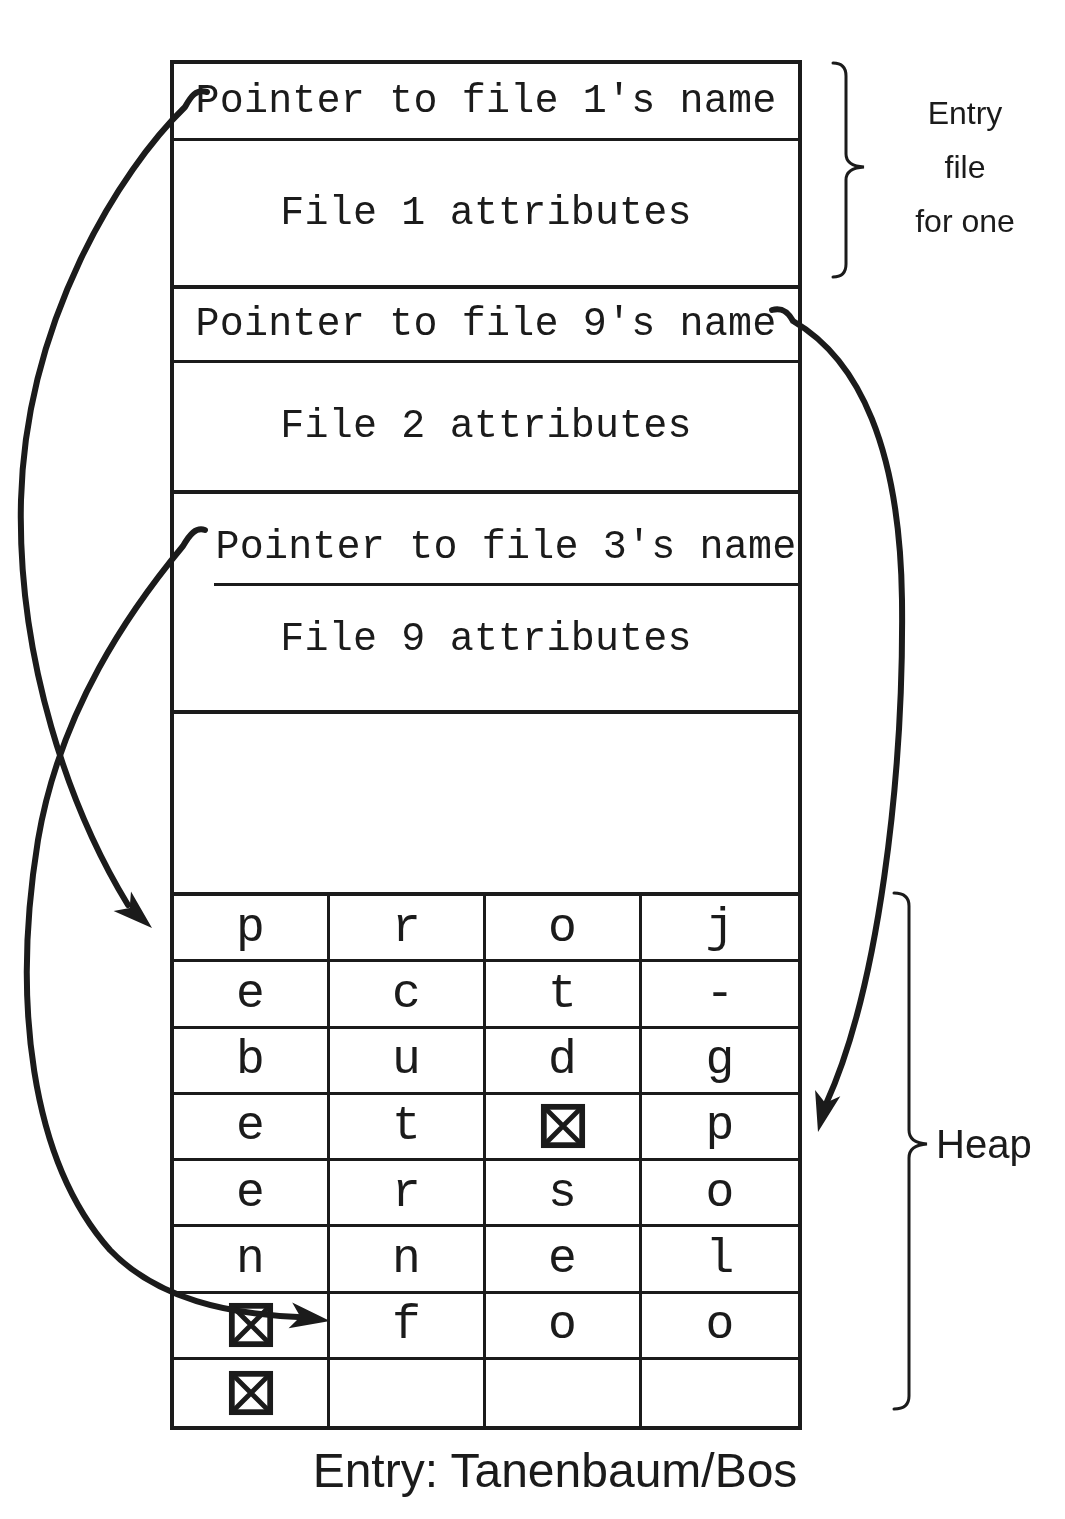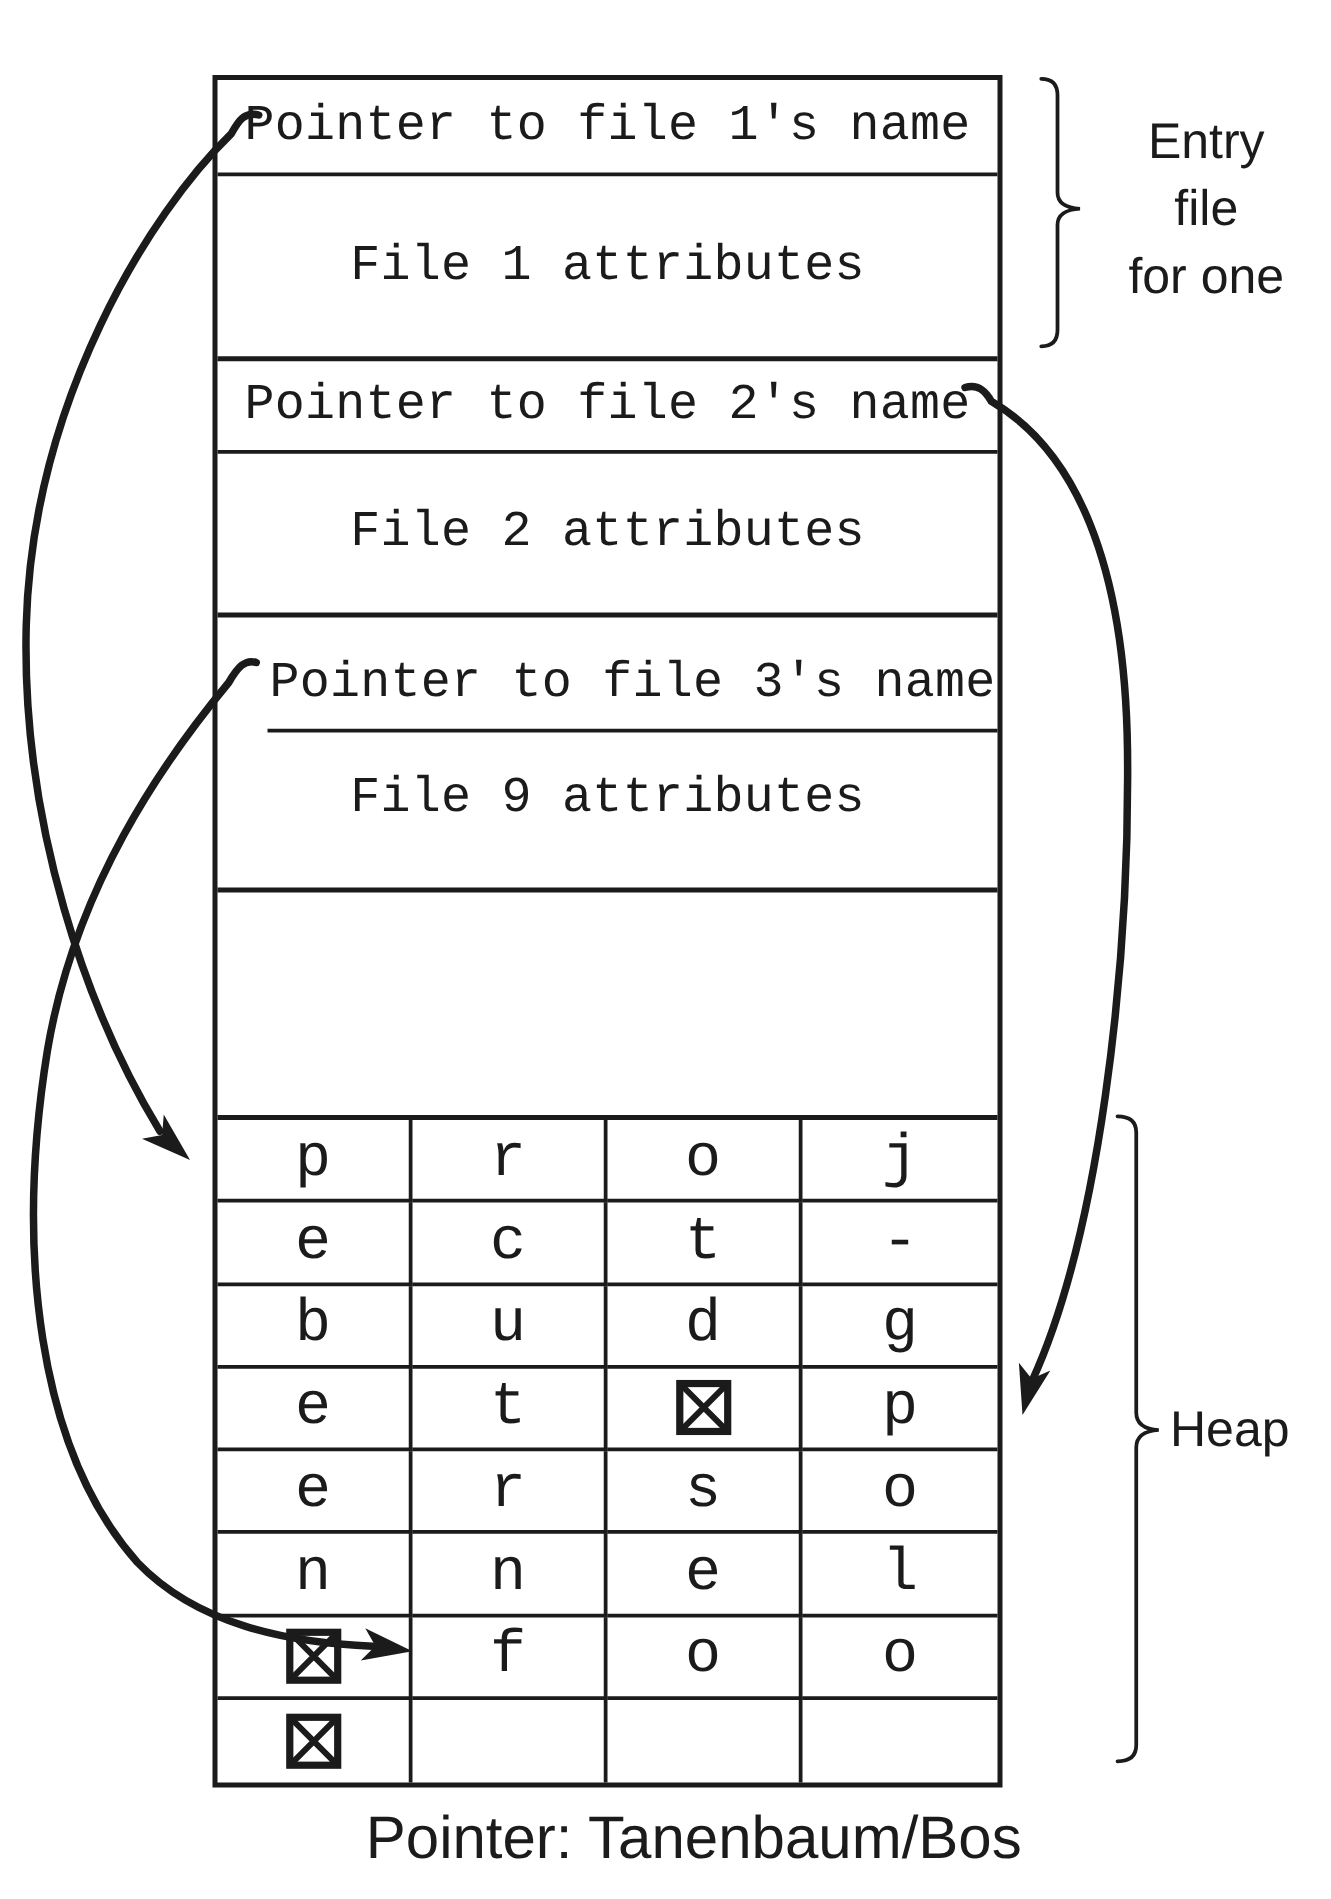--- a/index.html
+++ b/index.html
@@ -45,21 +45,21 @@
   .hcell:nth-child(n+29){ border-bottom:none; }
   .xbox-svg{ width:46px; height:46px; color:var(--ink); }
   
   .overlay{ position:absolute; left:0; top:0; pointer-events:none; }
   .arrow{ stroke:var(--ink); stroke-width:6; fill:none; stroke-linecap:round; }
   .ahead{ fill:var(--ink); stroke:none; }
   .brace{ stroke:var(--ink); stroke-width:3; fill:none; stroke-linecap:round; }
   
   .entry-label{
     position:absolute; left:872px; top:86px; width:186px;
-    text-align:center; font-size:40px; line-height:54px;
+    text-align:center; font-size:32px; line-height:54px;
   }
   .heap-label{
     position:absolute; left:936px; top:1118px;
     font-size:40px; line-height:52px;
   }
   .caption{
     position:absolute; left:250px; top:1443px; width:610px;
     text-align:center; font-size:48px; line-height:56px;
   }
 </style>
@@ -69,21 +69,21 @@
 <div id="canvas">
 
   <div class="dirbox">
     <div class="drow r-p1">
       <span>Pointer to file 1's name</span>
     </div>
     <div class="drow r-a1 thick">
       <span>File 1 attributes</span>
     </div>
     <div class="drow r-p2">
-      <span>Pointer to file 2's name</span>
+      <span>Pointer to file 9's name</span>
     </div>
     <div class="drow r-a2 thick">
       <span>File 2 attributes</span>
     </div>
     <div class="drow r-p3">
       <span>Pointer to file 3's name</span>
     </div>
     <div class="drow r-a3 thick">
       <span>File 9 attributes</span>
     </div>
@@ -156,15 +156,15 @@
     <path class="brace" d="M 894 893 Q 909 893 909 906 L 909 1130 Q 909 1143 927 1144 Q 909 1145 909 1158 L 909 1396 Q 909 1409 894 1409"></path>
   </svg>
 
   <div class="entry-label">
     <div>Entry</div>
     <div>file</div>
     <div>for one</div>
   </div>
   <div class="heap-label">Heap</div>
 
-  <div class="caption">Pointer: Tanenbaum/Bos</div>
+  <div class="caption">Entry: Tanenbaum/Bos</div>
 
 </div>
 
 </body></html>

